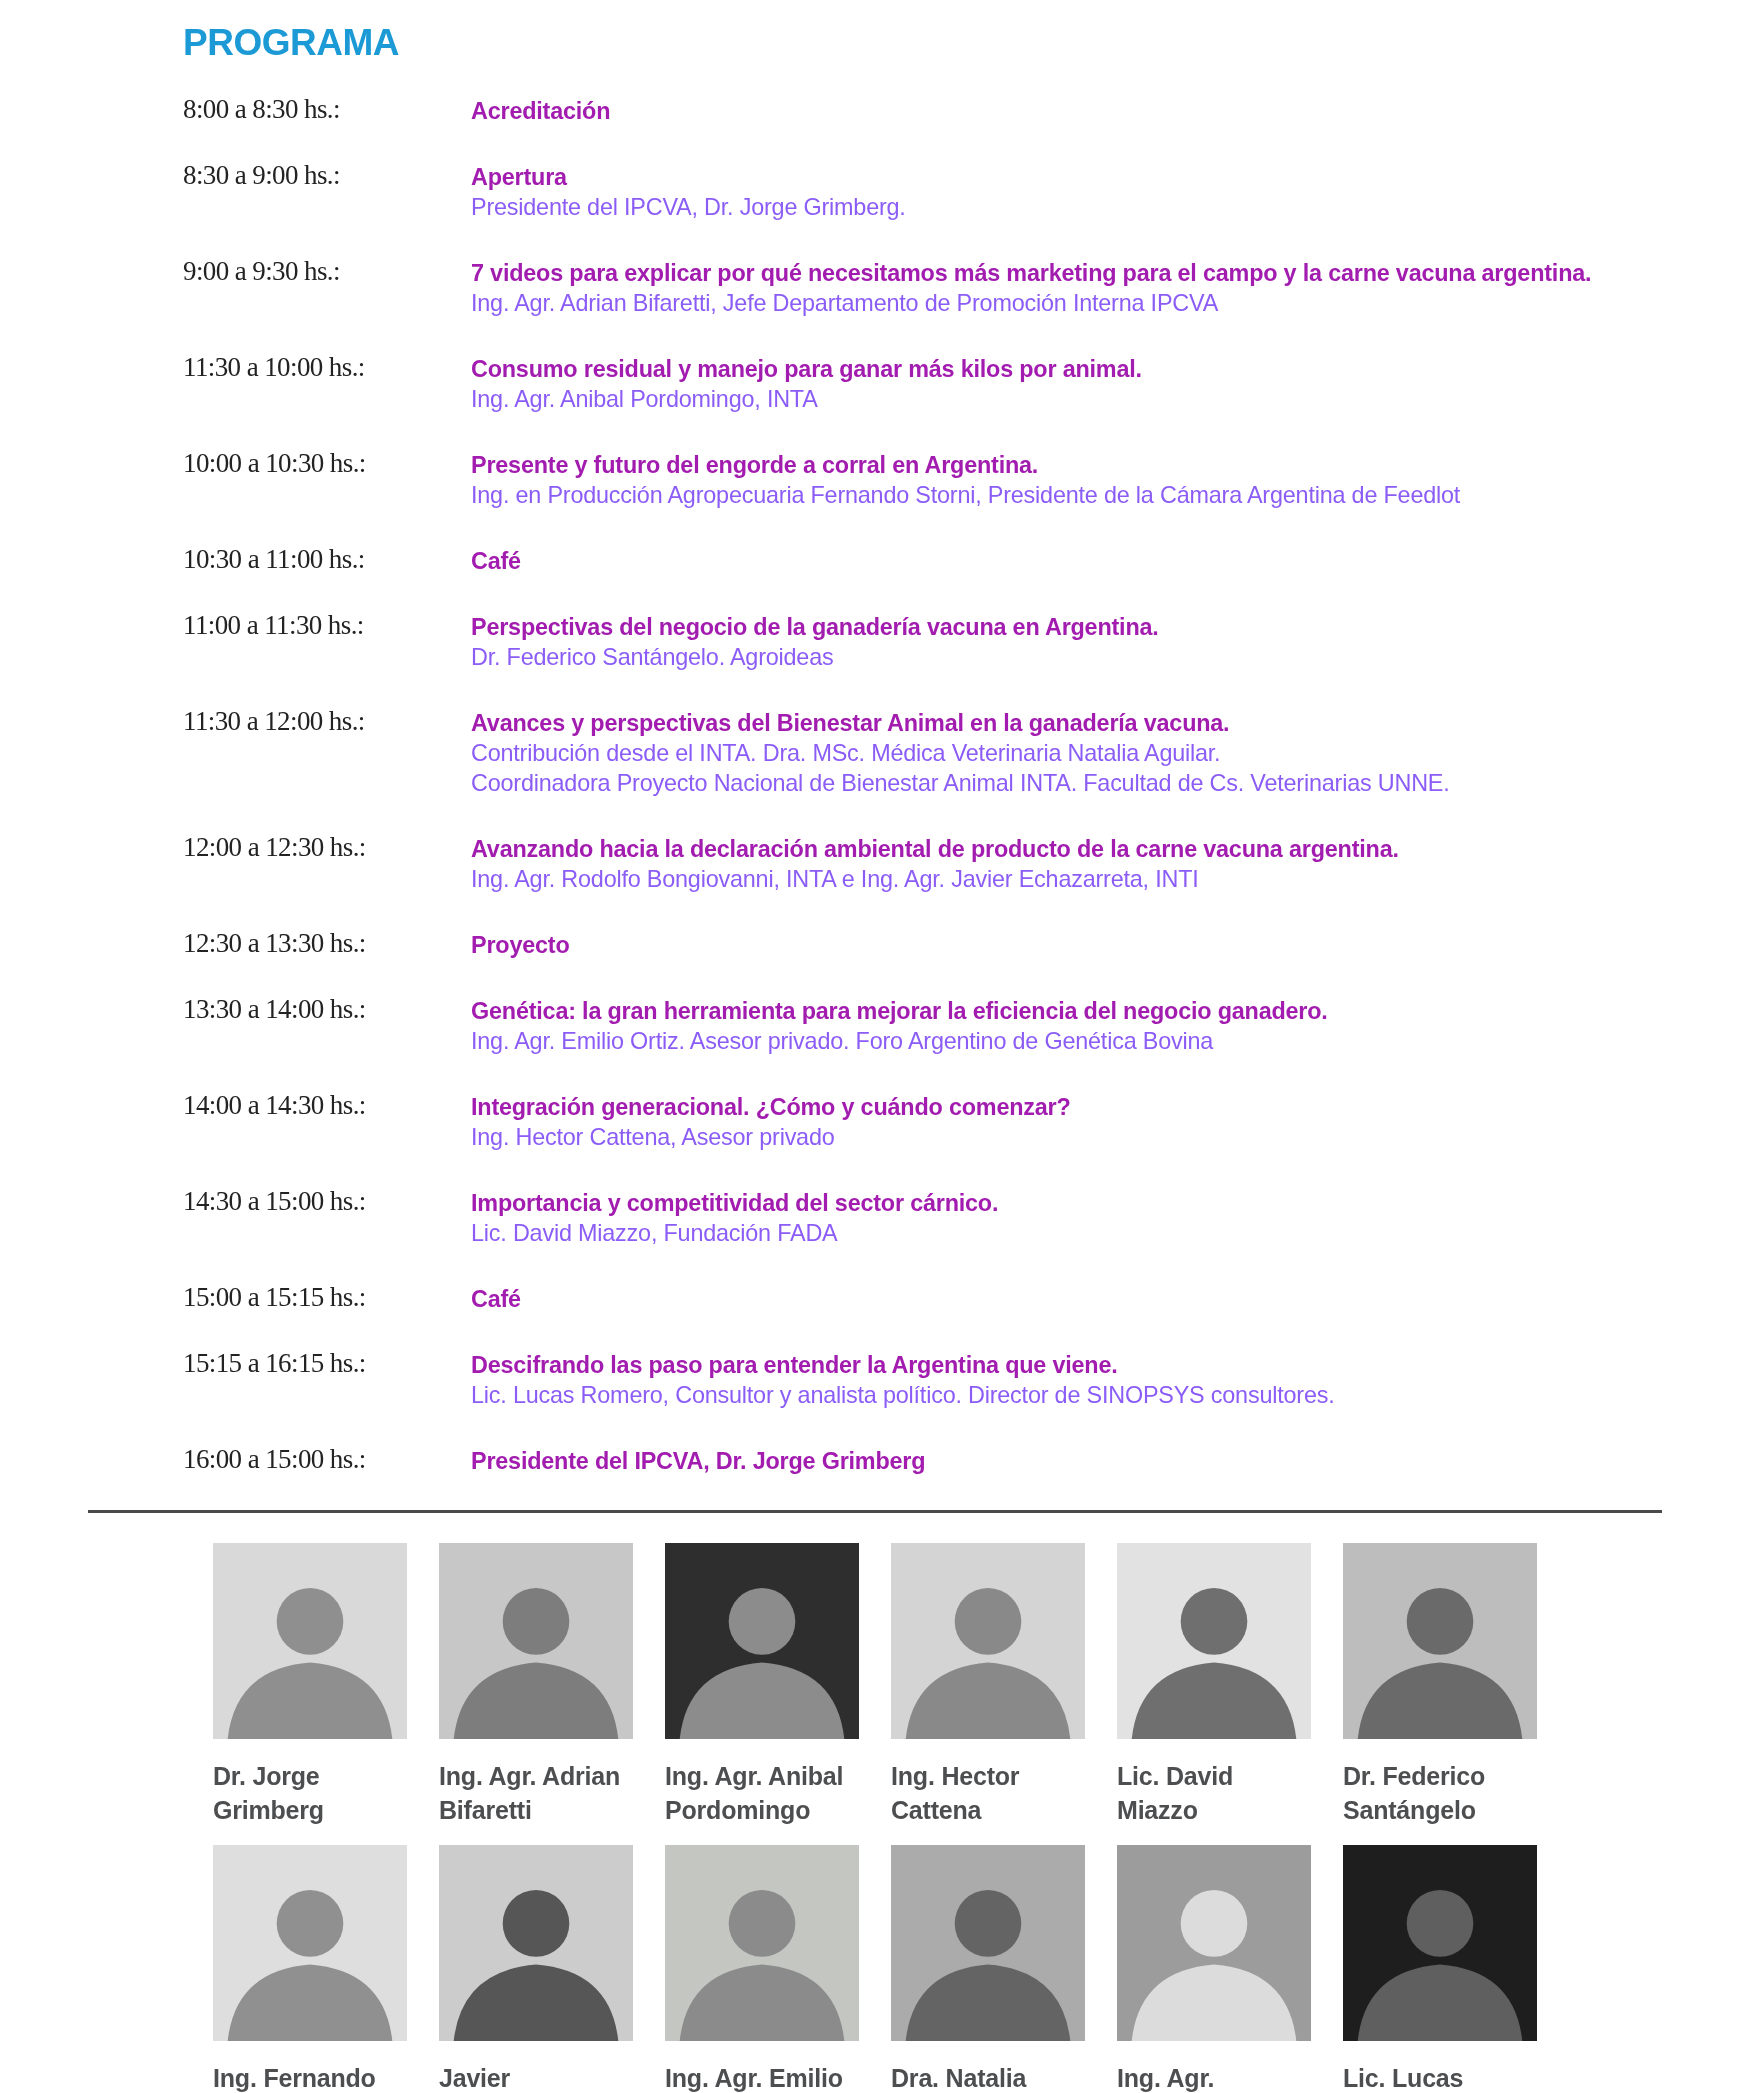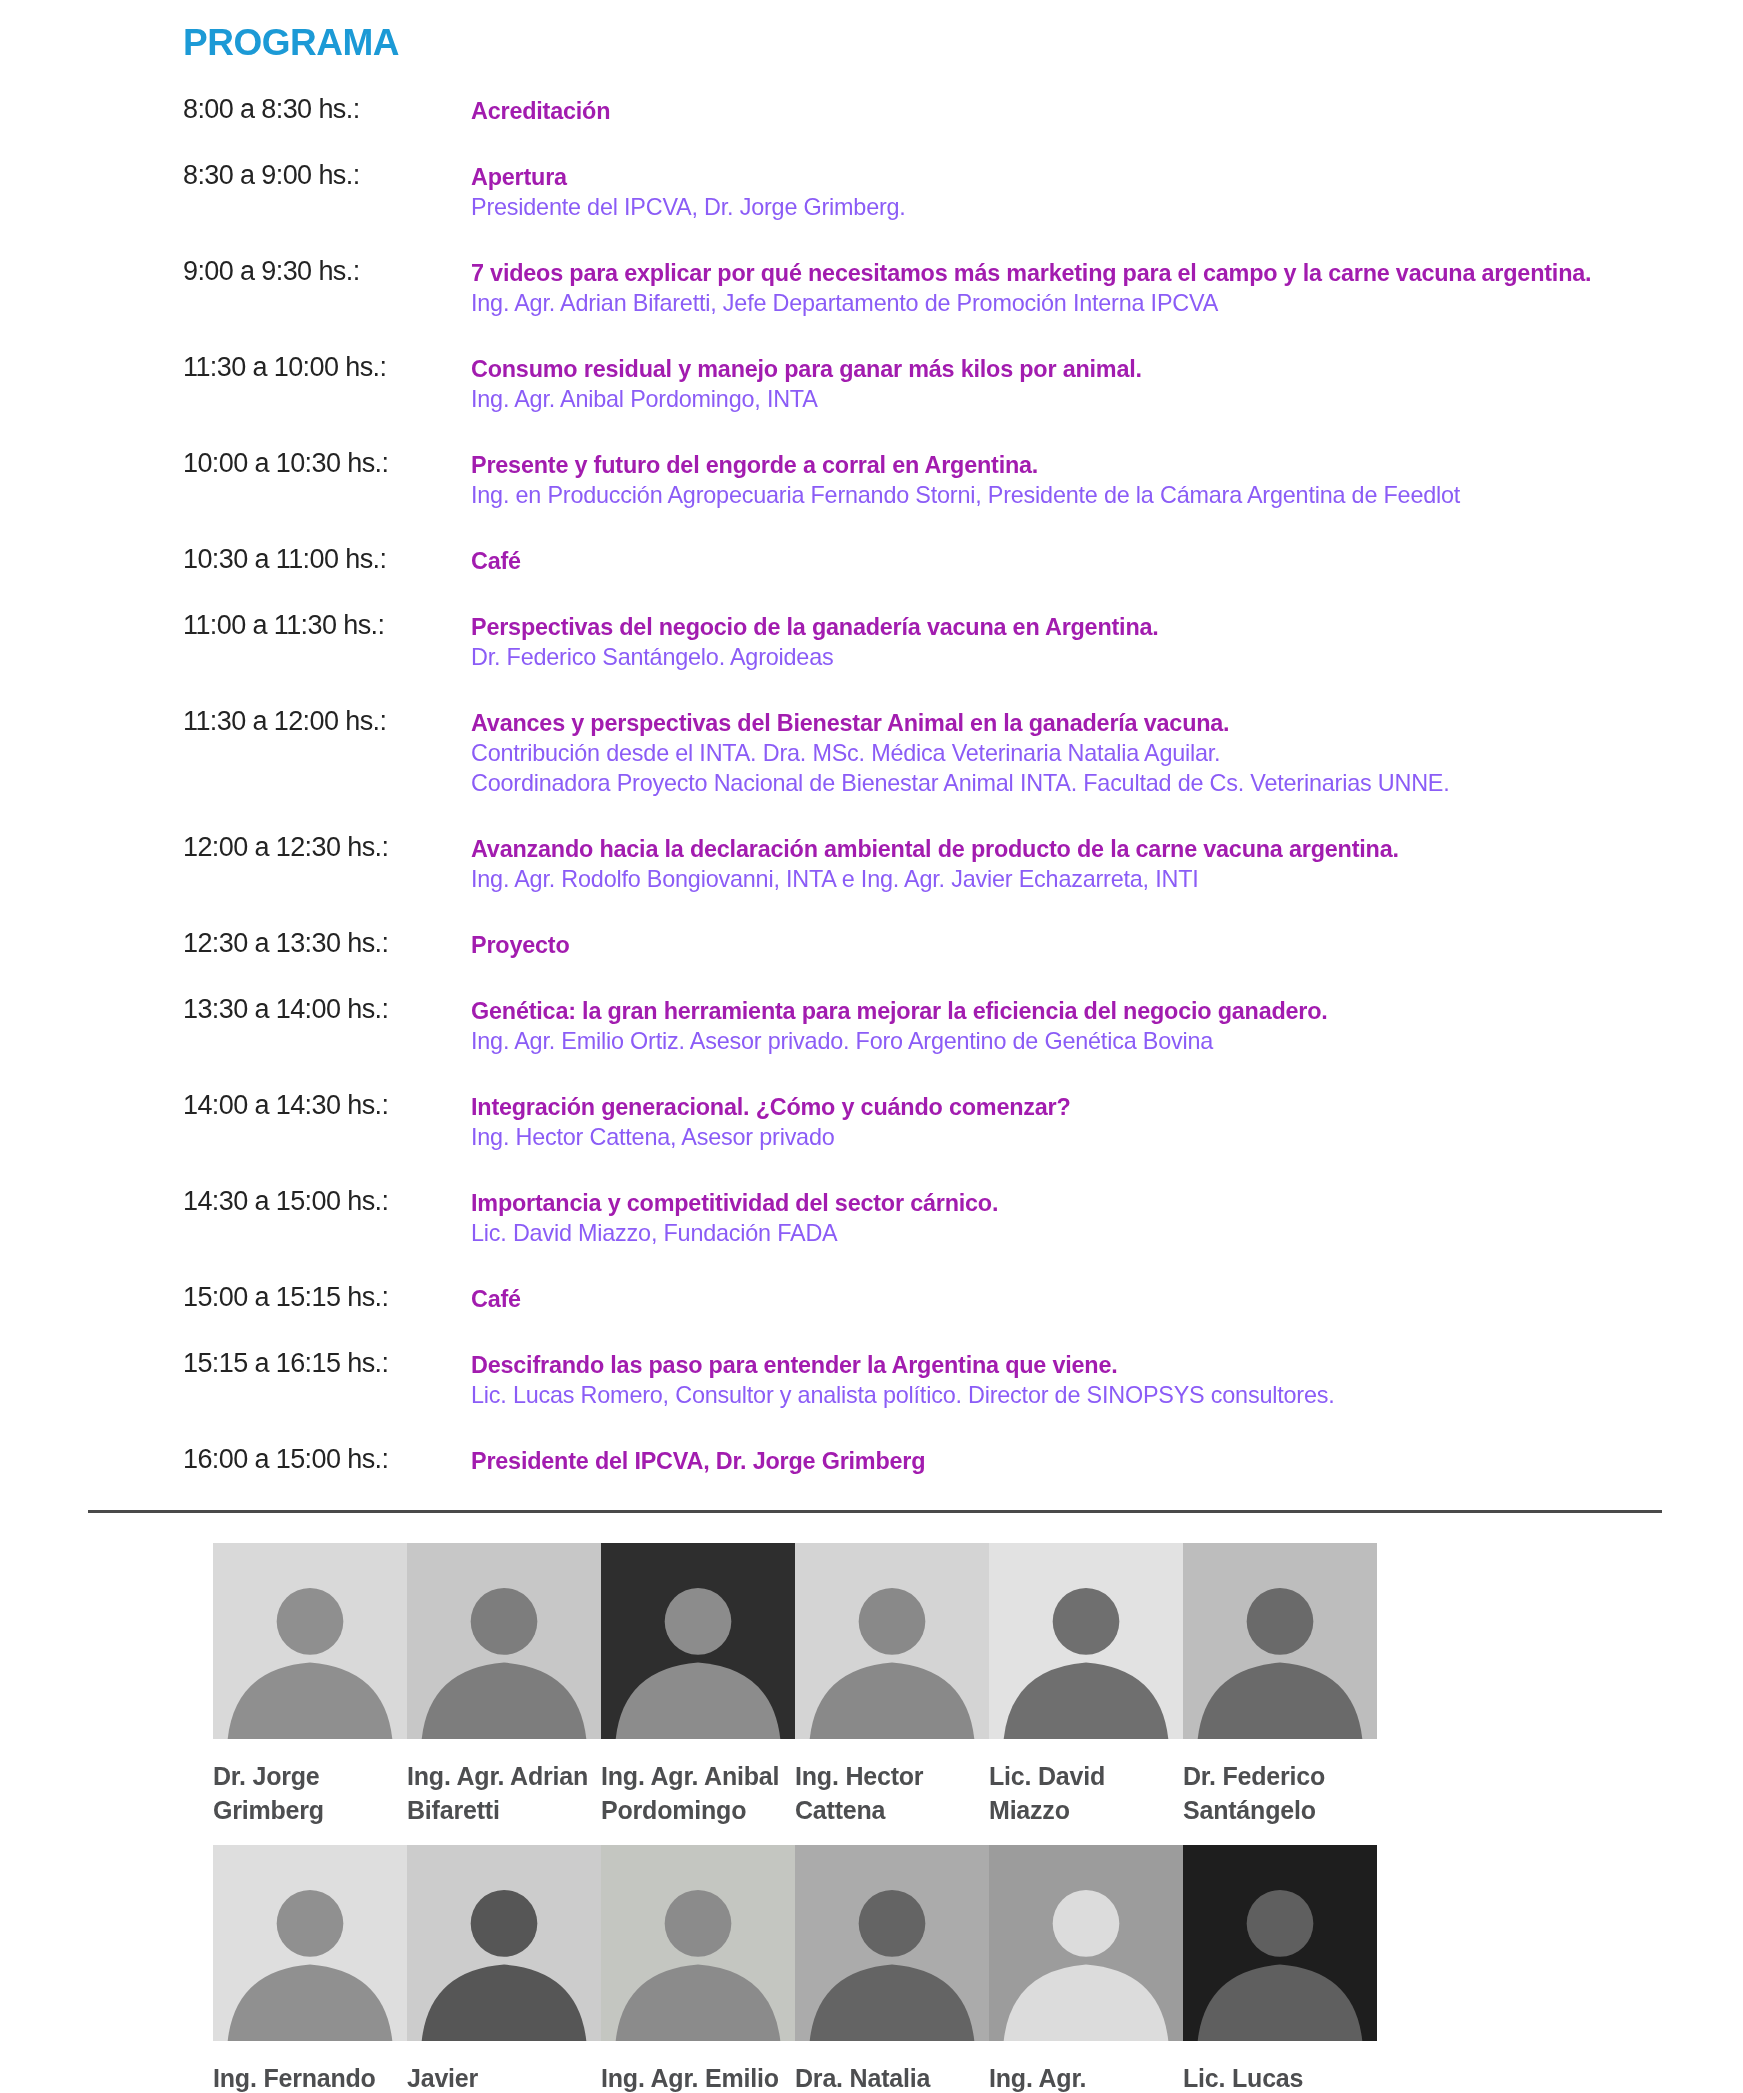--- a/index.html
+++ b/index.html
@@ -14,32 +14,33 @@
     margin:22px 4px 30px 183px;
     font-size:37px;font-weight:700;letter-spacing:-0.5px;
   }
 
   .schedule{margin:0 50px 0 183px;}
   .sched-row{display:flex;align-items:flex-start;margin-bottom:34px;}
   .sched-time{
     flex:none;width:288px;
     font-size:27px;line-height:30px;letter-spacing:-0.6px;color:#232323;
     font-weight:400;
+    font-family:Liberation Serif, serif;
   }
   .sched-desc{flex:1;font-size:23.4px;line-height:30px;letter-spacing:-0.2px;padding-top:2px;}
   .sched-title{font-weight:700;color:#a21caf;}
   .detail{font-weight:400;color:#8b5cf6;}
 
   hr.divider{
     border:none;height:0;border-top:3px solid #4a4a4a;
     margin:14px 0 0 88px;width:1574px;
   }
 
   .speakers{margin-left:213px;margin-top:30px;}
-  .speaker-row{display:flex;margin-bottom:18px;}
+  .speaker-row{display:flex;gap:32px;margin-bottom:18px;}
   .speaker{width:194px;margin:0;}
   .photo{width:194px;height:196px;display:block;overflow:hidden;}
   .photo svg{width:100%;height:100%;display:block;}
   .speaker figcaption{
     margin-top:20px;font-weight:700;font-size:25px;line-height:34px;
     color:#4d4e50;white-space:pre-line;letter-spacing:-0.2px;
   }
 </style>
 </head>
 <body>

